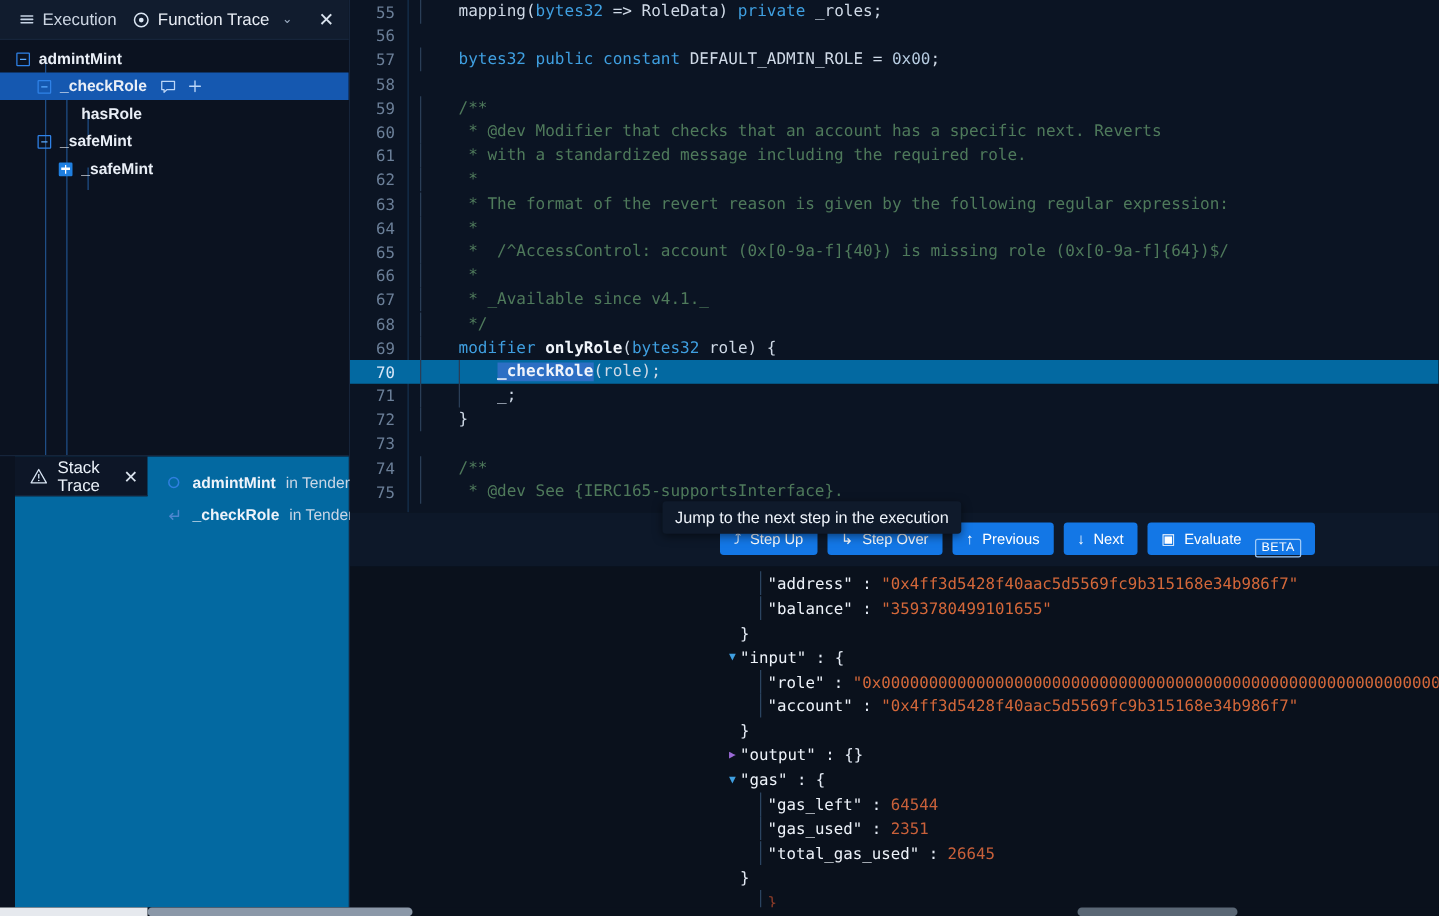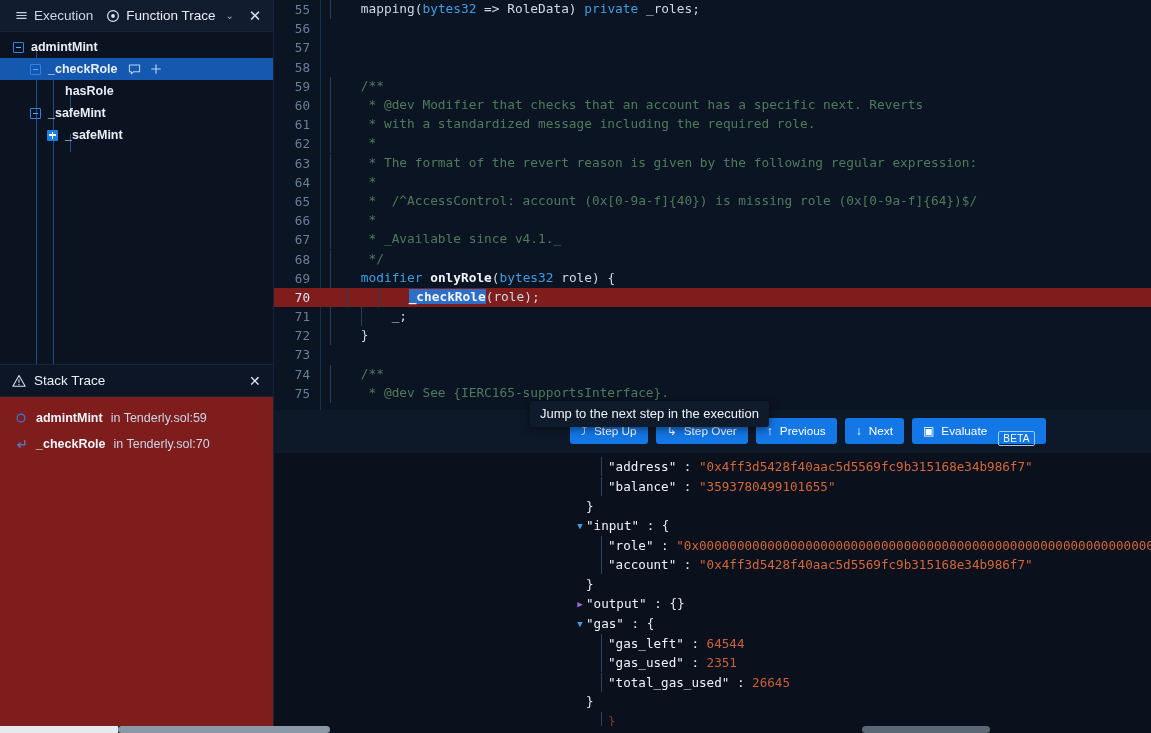--- a/index.html
+++ b/index.html
@@ -92,22 +92,22 @@
   .box-plus::before { content:""; position:absolute; top:2px; bottom:2px; left:4.5px; width:1.5px; background:#fff; }
   .tree-actions { display: inline-flex; align-items: center; gap: 9px; margin-left: 11px; }
   .tr-ic { color: #bcd6f7; font-size: 12px; line-height: 1; display:inline-flex; }
 
   
   .guide { position: absolute; width: 1px; background: #1f4e86; }
 
   
   .stack {
     flex: 1 1 auto;
-    background: #7f1d1d;
-    display: flex; flex-direction: column;
+    background: #0369a1;
+    display: flex; flex-direction: row; margin-left: 12px;
   }
   .stack-header {
     height: 32px; display: flex; align-items: center; gap: 8px;
     padding: 0 6px 0 12px;
     border-bottom: 1px solid #16243a;
     background: #0d1627;
   }
   .stack-title { color: #eaf0f8; font-size: 13.5px; }
   .stack-close { margin-left: auto; width: 24px; height: 24px; display:flex; align-items:center;
                  justify-content:center; color:#dbe4ef; font-size: 14px; cursor:pointer; }
@@ -129,21 +129,21 @@
   .code-scroll { position: relative; width: 100%; height: 100%; }
   .code-line {
     position: relative;
     height: 19.2px;
     display: flex;
     align-items: center;
     font-family: "DejaVu Sans Mono", monospace;
     font-size: 12.8px;
     white-space: pre;
   }
-  .code-line.hl { background: #7f1d1d; gap: 17px; }
+  .code-line.hl { background: #0369a1; }
   .ln {
     width: 46px; flex: 0 0 46px; text-align: right; padding-right: 10px;
     color: #6b7f98; font-family: "DejaVu Sans Mono", monospace; font-size: 12.6px;
     user-select: none;
   }
   .code-line.hl .ln { color: #d7e6f7; }
   .gutter-bar { position:absolute; left: 46px; top:0; bottom:0; width:1px; background:#16304f; }
   .ctext { padding-left: 10px; color: #cfd9e6; }
   .kw   { color: #3f9fe0; }
   .typ  { color: #3f9fe0; }
@@ -351,21 +351,21 @@
       </div>
     </div>
 
     <div class="right-side">
 
       <div class="code-wrap">
         <div class="gutter-bar"></div>
         <div class="code-scroll" id="code-lines">
             <div class="code-line"><span class="ln">55</span><span class="ctext"><span class="iguide"></span><span>    </span><span class="pl">mapping</span><span class="pl">(</span><span class="typ">bytes32</span><span class="pl"> =&gt; RoleData) </span><span class="typ">private</span><span class="pl"> _roles;</span></span></div>
             <div class="code-line"><span class="ln">56</span><span class="ctext"></span></div>
-            <div class="code-line"><span class="ln">57</span></div>
+            <div class="code-line"><span class="ln">57</span><span class="ctext"><span class="iguide"></span><span>    </span><span class="typ">bytes32</span><span class="pl"> </span><span class="typ">public</span><span class="pl"> </span><span class="typ">constant</span><span class="pl"> DEFAULT_ADMIN_ROLE = </span><span class="num">0x00</span><span class="pl">;</span></span></div>
             <div class="code-line"><span class="ln">58</span><span class="ctext"></span></div>
             <div class="code-line"><span class="ln">59</span><span class="ctext"><span class="iguide"></span><span>    </span><span class="cmt">/**</span></span></div>
             <div class="code-line"><span class="ln">60</span><span class="ctext"><span class="iguide"></span><span>    </span><span class="cmt"> * @dev Modifier that checks that an account has a specific next. Reverts</span></span></div>
             <div class="code-line"><span class="ln">61</span><span class="ctext"><span class="iguide"></span><span>    </span><span class="cmt"> * with a standardized message including the required role.</span></span></div>
             <div class="code-line"><span class="ln">62</span><span class="ctext"><span class="iguide"></span><span>    </span><span class="cmt"> *</span></span></div>
             <div class="code-line"><span class="ln">63</span><span class="ctext"><span class="iguide"></span><span>    </span><span class="cmt"> * The format of the revert reason is given by the following regular expression:</span></span></div>
             <div class="code-line"><span class="ln">64</span><span class="ctext"><span class="iguide"></span><span>    </span><span class="cmt"> *</span></span></div>
             <div class="code-line"><span class="ln">65</span><span class="ctext"><span class="iguide"></span><span>    </span><span class="cmt"> *  /^AccessControl: account (0x[0-9a-f]{40}) is missing role (0x[0-9a-f]{64})$/</span></span></div>
             <div class="code-line"><span class="ln">66</span><span class="ctext"><span class="iguide"></span><span>    </span><span class="cmt"> *</span></span></div>
             <div class="code-line"><span class="ln">67</span><span class="ctext"><span class="iguide"></span><span>    </span><span class="cmt"> * _Available since v4.1._</span></span></div>

